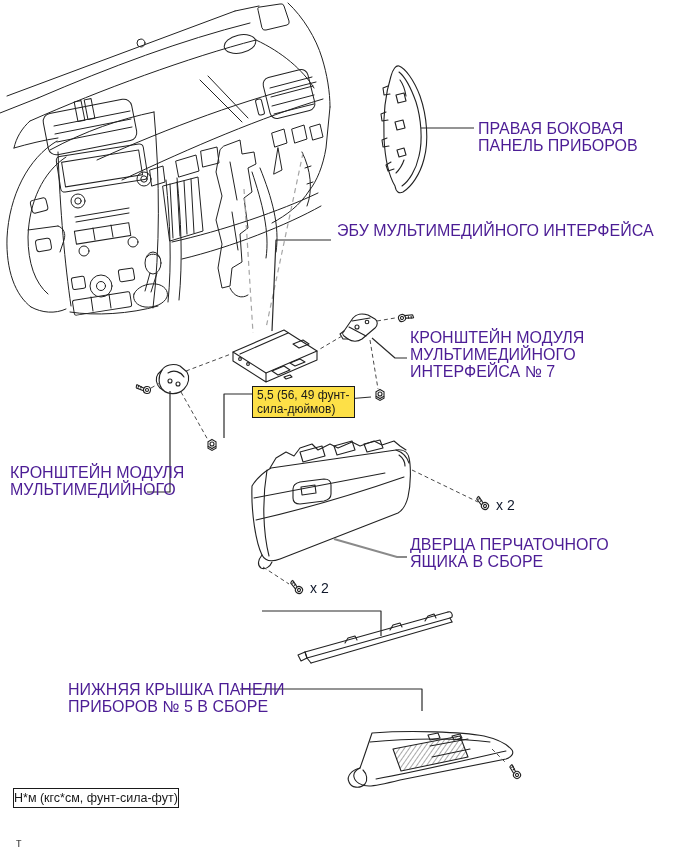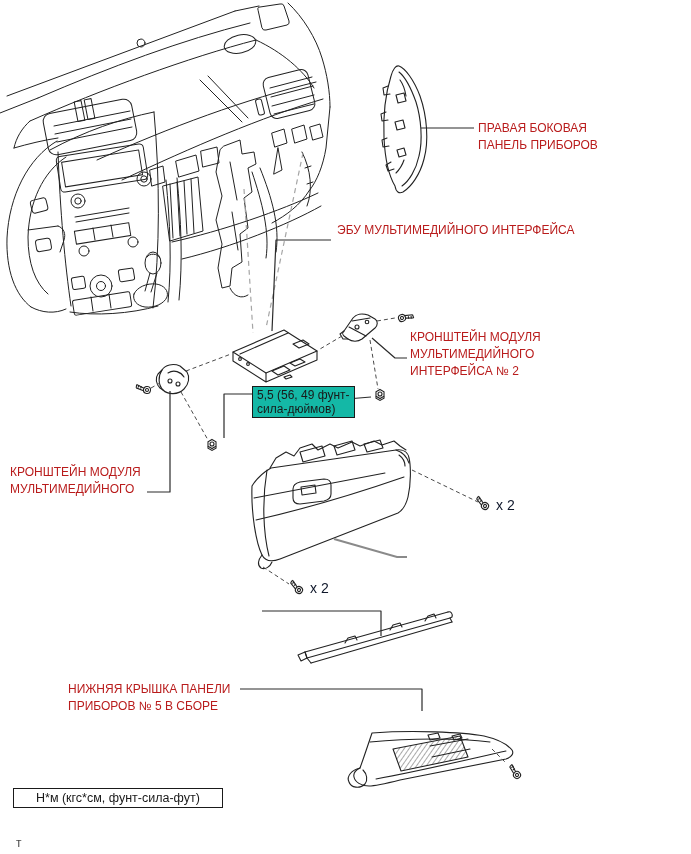--- a/index.html
+++ b/index.html
@@ -1,26 +1,26 @@
 <!DOCTYPE html>
 <html><head>
 <meta charset="utf-8">
 <style>
   html,body{margin:0;padding:0;background:#fff;}
   .stage{position:relative;width:691px;height:854px;background:#ffffff;overflow:hidden;
          font-family:"Liberation Sans",sans-serif;}
   svg.art{position:absolute;left:0;top:0;z-index:0;}
-  .lbl{position:absolute;z-index:2;font-size:12px;line-height:17px;color:#b91c1c;white-space:nowrap;}
+  .lbl{position:absolute;z-index:2;font-size:16px;line-height:17px;color:#4c1d95;white-space:nowrap;}
   .lbl div{white-space:nowrap;}
   .qty{position:absolute;z-index:2;font-size:14px;color:#0f172a;white-space:nowrap;}
-  .tqbox{position:absolute;left:252px;top:386px;z-index:2;border:1.5px solid #1a1a1a;background:#14b8a6;
+  .tqbox{position:absolute;left:252px;top:386px;z-index:2;border:1.5px solid #1a1a1a;background:#fde047;
          padding:1px 4px;font-size:12px;line-height:14px;color:#191919;white-space:nowrap;}
   .legend{position:absolute;left:13px;top:788px;z-index:2;display:flex;align-items:center;
           font-size:12.5px;color:#191919;white-space:nowrap;}
-  .legend-box{border:1.5px solid #1a1a1a;padding:2px 22px;margin-right:5px;background:#fff;}
+  .legend-box{border:1.5px solid #1a1a1a;padding:2px 0;margin-right:5px;background:#fff;}
   .footnote{position:absolute;left:16px;top:836px;z-index:2;font-size:12px;color:#4a4a4a;}
 </style>
 </head>
 <body>
 
 <div class="stage">
 
 <svg class="art" width="691" height="854" viewBox="0 0 691 854">
   <defs>
     <pattern id="hatch" width="4" height="4" patternUnits="userSpaceOnUse" patternTransform="rotate(35)">
@@ -231,28 +231,32 @@
     <div>ПАНЕЛЬ ПРИБОРОВ</div>
   </div>
 
   <div class="lbl" style="left:337px;top:222px;">
     <div>ЭБУ МУЛЬТИМЕДИЙНОГО ИНТЕРФЕЙСА</div>
   </div>
 
   <div class="lbl" style="left:410px;top:329px;">
     <div>КРОНШТЕЙН МОДУЛЯ</div>
     <div>МУЛЬТИМЕДИЙНОГО</div>
-    <div>ИНТЕРФЕЙСА № 2</div>
+    <div>ИНТЕРФЕЙСА № 7</div>
   </div>
 
   <div class="lbl" style="left:10px;top:464px;">
     <div>КРОНШТЕЙН МОДУЛЯ</div>
     <div>МУЛЬТИМЕДИЙНОГО</div>
   </div>
 
+  <div class="lbl" style="left:410px;top:536px;">
+    <div>ДВЕРЦА ПЕРЧАТОЧНОГО</div>
+    <div>ЯЩИКА В СБОРЕ</div>
+  </div>
 
   <div class="lbl" style="left:80px;top:601px;">
   </div>
 
   <div class="lbl" style="left:68px;top:681px;">
     <div>НИЖНЯЯ КРЫШКА ПАНЕЛИ</div>
     <div>ПРИБОРОВ № 5 В СБОРЕ</div>
   </div>
 
   <div class="tqbox">

